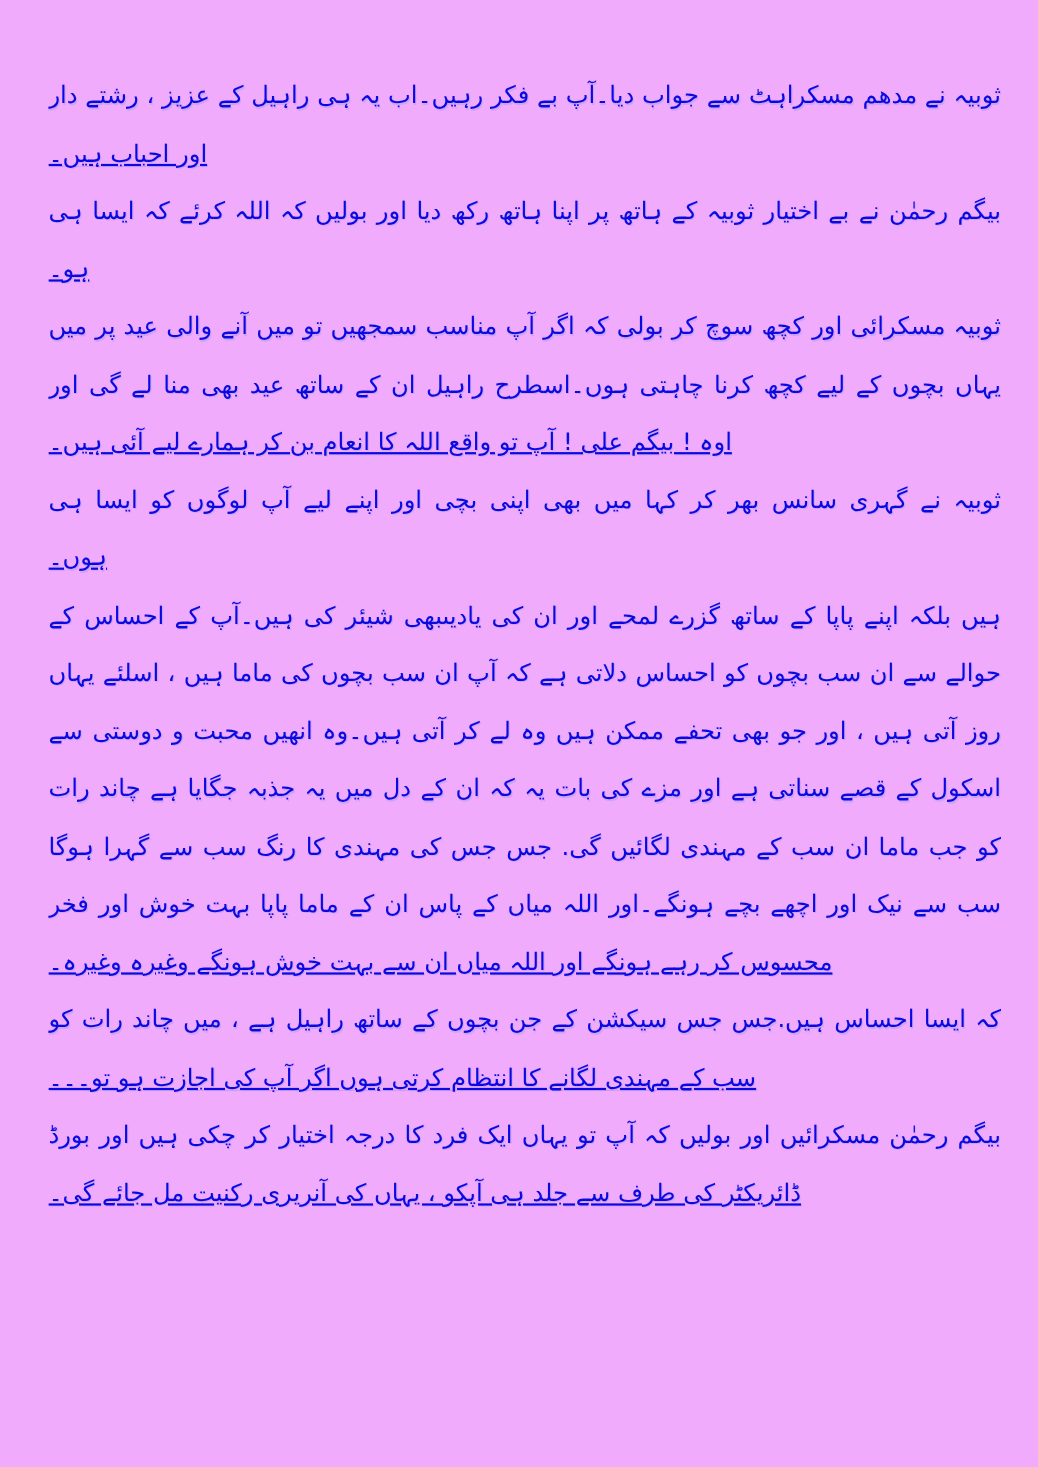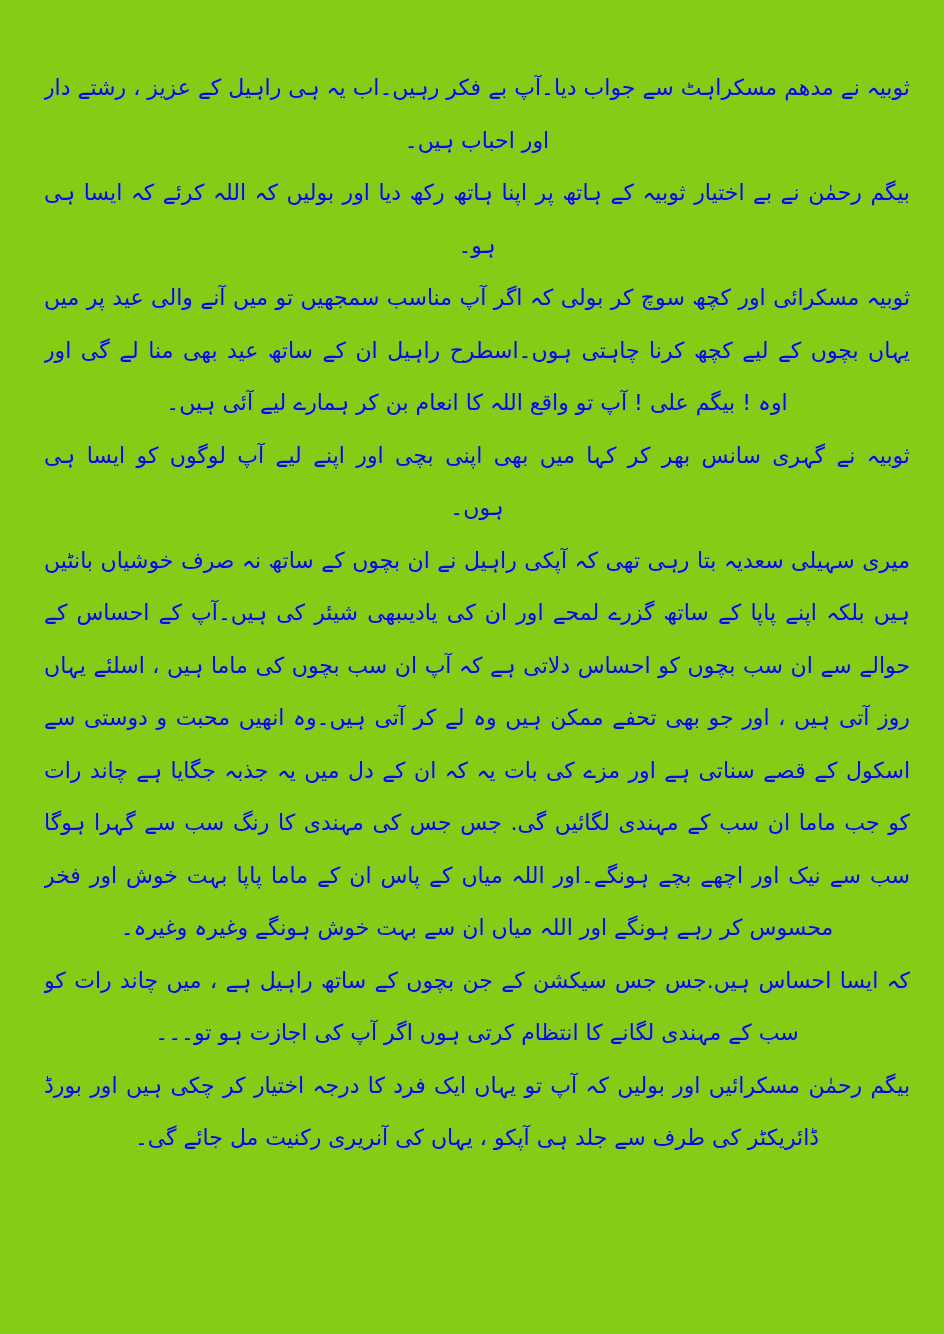--- a/index.html
+++ b/index.html
@@ -4,21 +4,21 @@
 <style>
   html, body {
     margin: 0;
     padding: 0;
     background: #ffffff;
   }
   .page {
     position: relative;
     width: 944px;
     height: 1334px;
-    background: #84cc16;
+    background: #f0abfc;
     overflow: hidden;
     font-family: "DejaVu Sans", sans-serif;
   }
   .text-block {
     direction: rtl;
     box-sizing: border-box;
     padding: 62px 34px 0 44px;
     width: 944px;
     color: #0a0ae0;
     font-size: 22px;
@@ -28,38 +28,38 @@
     height: 52.5px;
     line-height: 52.5px;
     overflow: hidden;
     white-space: normal;
   }
   .line.justify {
     text-align: justify;
     text-align-last: justify;
   }
   .line.end {
-    text-align: center;
+    text-align: left;
+    text-decoration: underline;
   }
 </style>
 </head>
 <body>
 
 <div class="page">
   <div class="text-block" id="text-block">
       <div class="line justify">ثوبیہ نے مدھم مسکراہٹ سے جواب دیا۔آپ بے فکر رہیں۔اب یہ ہی راہیل کے عزیز ، رشتے دار</div>
       <div class="line end">اور احباب ہیں۔</div>
       <div class="line justify">بیگم رحمٰن نے بے اختیار ثوبیہ کے ہاتھ پر اپنا ہاتھ رکھ دیا اور بولیں کہ اللہ کرئے کہ ایسا ہی</div>
       <div class="line end">ہو۔</div>
       <div class="line justify">ثوبیہ مسکرائی اور کچھ سوچ کر بولی کہ اگر آپ مناسب سمجھیں تو میں آنے والی عید پر میں</div>
       <div class="line justify">یہاں بچوں کے لیے کچھ کرنا چاہتی ہوں۔اسطرح راہیل ان کے ساتھ عید بھی منا لے گی اور</div>
       <div class="line end">اوہ ! بیگم علی ! آپ تو واقع اللہ کا انعام بن کر ہمارے لیے آئی ہیں۔</div>
       <div class="line justify">ثوبیہ نے گہری سانس بھر کر کہا میں بھی اپنی بچی اور اپنے لیے آپ لوگوں کو ایسا ہی سمجھتی</div>
       <div class="line end">ہوں۔</div>
-      <div class="line justify">میری سہیلی سعدیہ بتا رہی تھی کہ آپکی راہیل نے ان بچوں کے ساتھ نہ صرف خوشیاں بانٹیں</div>
       <div class="line justify">ہیں بلکہ اپنے پاپا کے ساتھ گزرے لمحے اور ان کی یادیںبھی شیئر کی ہیں۔آپ کے احساس کے</div>
       <div class="line justify">حوالے سے ان سب بچوں کو احساس دلاتی ہے کہ آپ ان سب بچوں کی ماما ہیں ، اسلئے یہاں</div>
       <div class="line justify">روز آتی ہیں ، اور جو بھی تحفے ممکن ہیں وہ لے کر آتی ہیں۔وہ انھیں محبت و دوستی سے اپنے</div>
       <div class="line justify">اسکول کے قصے سناتی ہے اور مزے کی بات یہ کہ ان کے دل میں یہ جذبہ جگایا ہے چاند رات</div>
       <div class="line justify">کو جب ماما ان سب کے مہندی لگائیں گی. جس جس کی مہندی کا رنگ سب سے گہرا ہوگا وہ</div>
       <div class="line justify">سب سے نیک اور اچھے بچے ہونگے۔اور اللہ میاں کے پاس ان کے ماما پاپا بہت خوش اور فخر</div>
       <div class="line end">محسوس کر رہے ہونگے اور اللہ میاں ان سے بہت خوش ہونگے وغیرہ وغیرہ۔</div>
       <div class="line justify">کہ ایسا احساس ہیں.جس جس سیکشن کے جن بچوں کے ساتھ راہیل ہے ، میں چاند رات کو ان</div>
       <div class="line end">سب کے مہندی لگانے کا انتظام کرتی ہوں اگر آپ کی اجازت ہو تو۔۔۔</div>
       <div class="line justify">بیگم رحمٰن مسکرائیں اور بولیں کہ آپ تو یہاں ایک فرد کا درجہ اختیار کر چکی ہیں اور بورڈ آف</div>

